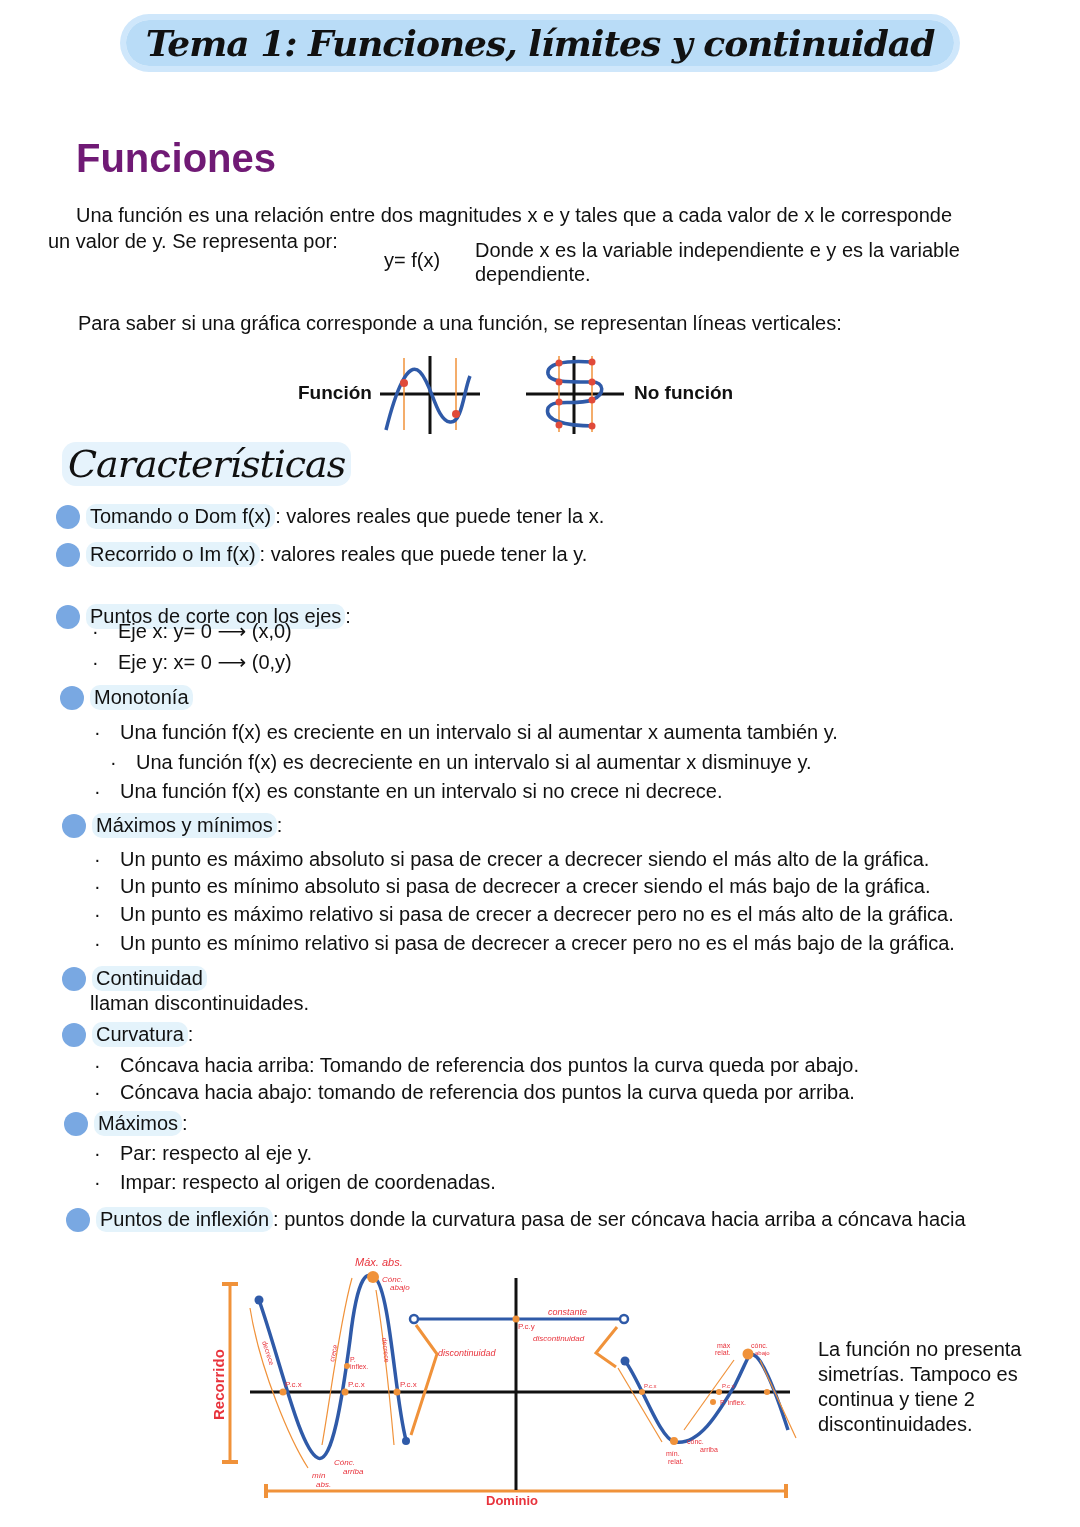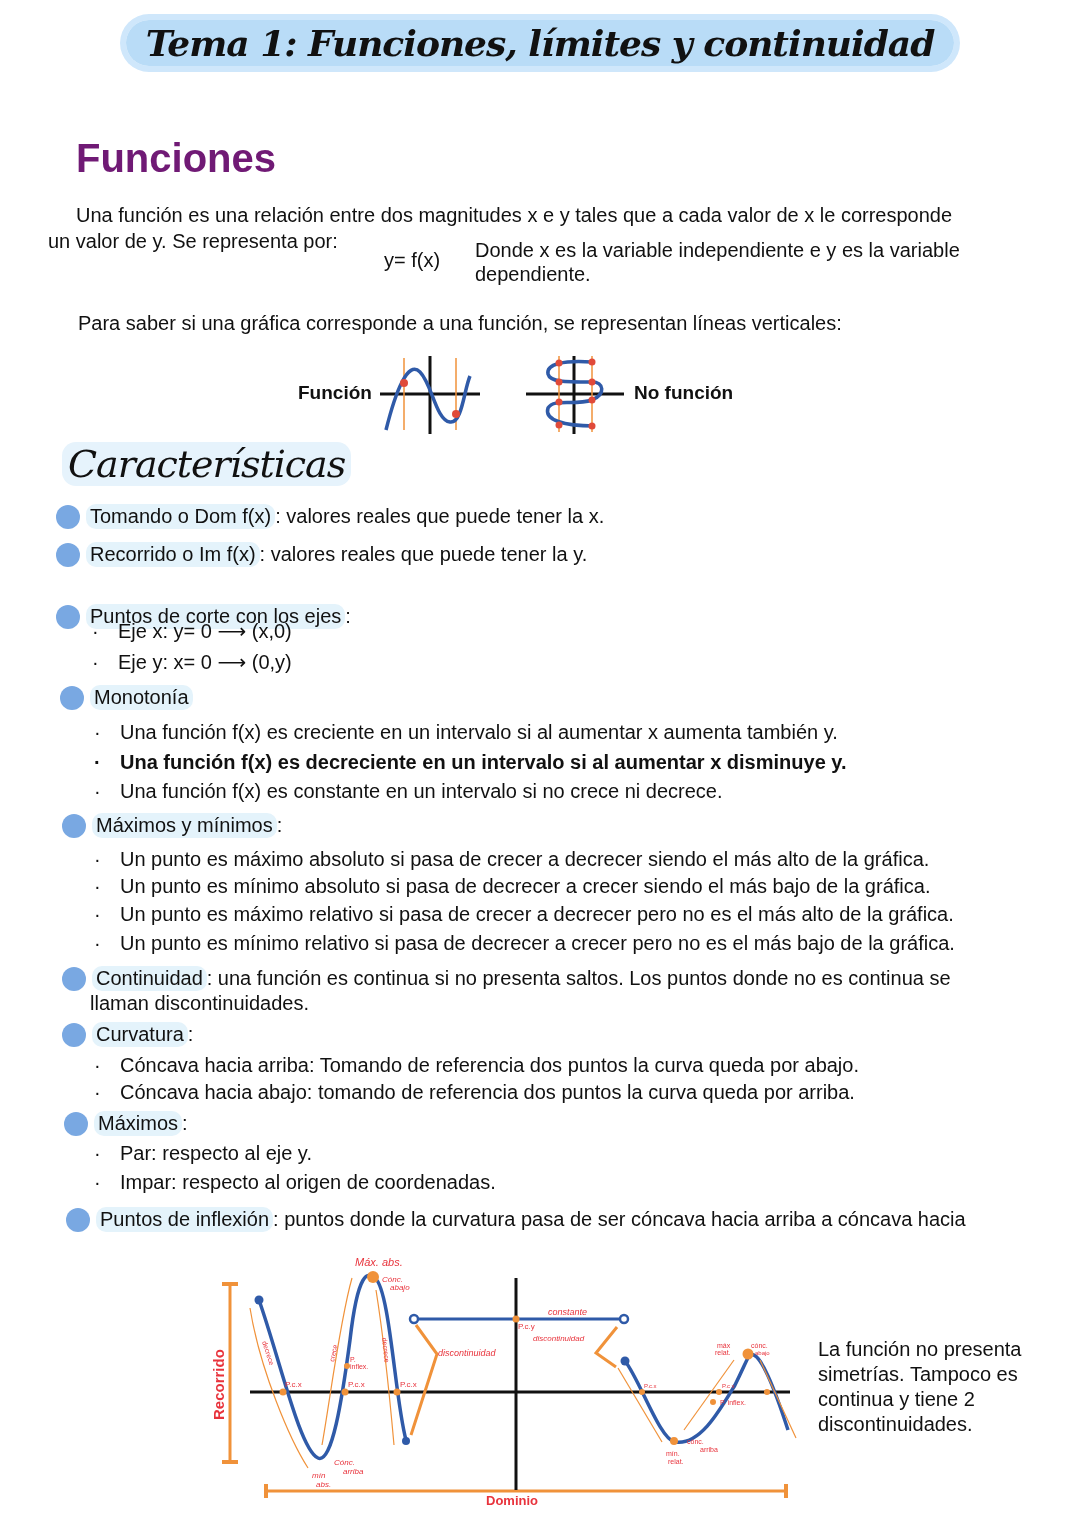--- a/index.html
+++ b/index.html
@@ -87,38 +87,37 @@
     <span>:</span>
 </div>
 <div class="abs sub" style="left:92px; top:617px;"><span class="b">·</span><span>Eje x: y= 0  ⟶ (x,0)</span></div>
 <div class="abs sub" style="left:92px; top:648px;"><span class="b">·</span><span>Eje y: x= 0  ⟶ (0,y)</span></div>
 
 <div class="abs p bullet-row" style="left:60px; top:685px;">
   <span class="dot"></span>
   <span class="hl">Monotonía</span>
 </div>
 <div class="abs sub" style="left:94px; top:718px;"><span class="b">·</span><span>Una función f(x) es creciente en un intervalo si al aumentar x aumenta también y.</span></div>
-<div class="abs sub" style="left:94px; top:748px;font-weight:bold;"><span class="b">·</span><span>Una función f(x) es decreciente en un intervalo si al aumentar x disminuye y.</span></div>
+<div class="abs sub" style="left:110px; top:748px;"><span class="b">·</span><span>Una función f(x) es decreciente en un intervalo si al aumentar x disminuye y.</span></div>
 <div class="abs sub" style="left:94px; top:777px;"><span class="b">·</span><span>Una función f(x) es constante en un intervalo si no crece ni decrece.</span></div>
 
 <div class="abs p bullet-row" style="left:62px; top:813px;">
   <span class="dot"></span>
   <span class="hl">Máximos y mínimos</span>
     <span>:</span>
 </div>
 <div class="abs sub" style="left:94px; top:845px;"><span class="b">·</span><span>Un punto es máximo absoluto si pasa de crecer a decrecer siendo el más alto de la gráfica.</span></div>
 <div class="abs sub" style="left:94px; top:872px;"><span class="b">·</span><span>Un punto es mínimo absoluto si pasa de decrecer a crecer siendo el más bajo de la gráfica.</span></div>
 <div class="abs sub" style="left:94px; top:900px;"><span class="b">·</span><span>Un punto es máximo relativo si pasa de crecer a decrecer pero no es el más alto de la gráfica.</span></div>
 <div class="abs sub" style="left:94px; top:929px;"><span class="b">·</span><span>Un punto es mínimo relativo si pasa de decrecer a crecer pero no es el más bajo de la gráfica.</span></div>
 
 <div class="abs p" style="left:62px; top:966px;">
   <div class="bullet-row">
       <span class="dot"></span>
       <span class="hl">Continuidad</span>
-      <span>: una función es continua si no presenta saltos. Los puntos donde no es continua se</span>
     </div>
   <div style="padding-left:28px;">llaman discontinuidades.</div>
 </div>
 
 <div class="abs p bullet-row" style="left:62px; top:1022px;">
   <span class="dot"></span>
   <span class="hl">Curvatura</span>
     <span>:</span>
 </div>
 <div class="abs sub" style="left:94px; top:1051px;"><span class="b">·</span><span>Cóncava hacia arriba: Tomando de referencia dos puntos la curva queda por abajo.</span></div>

